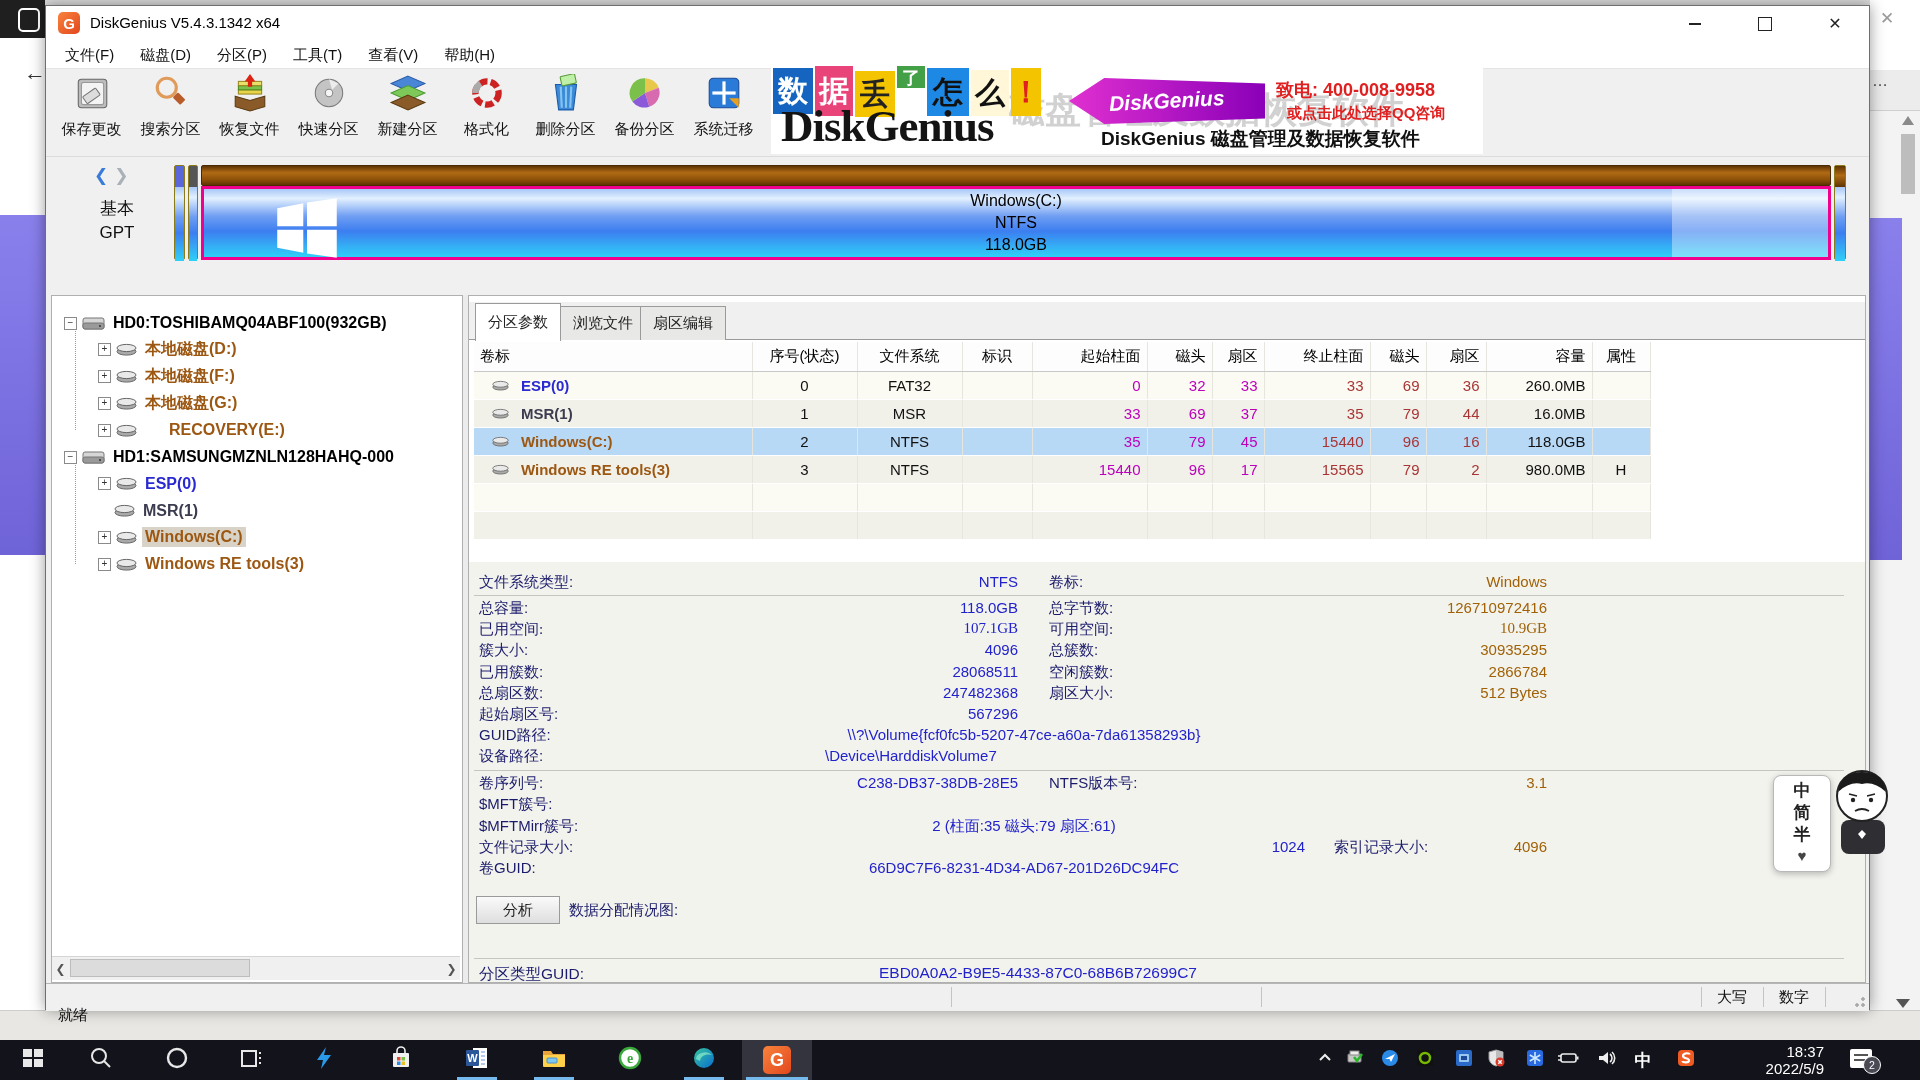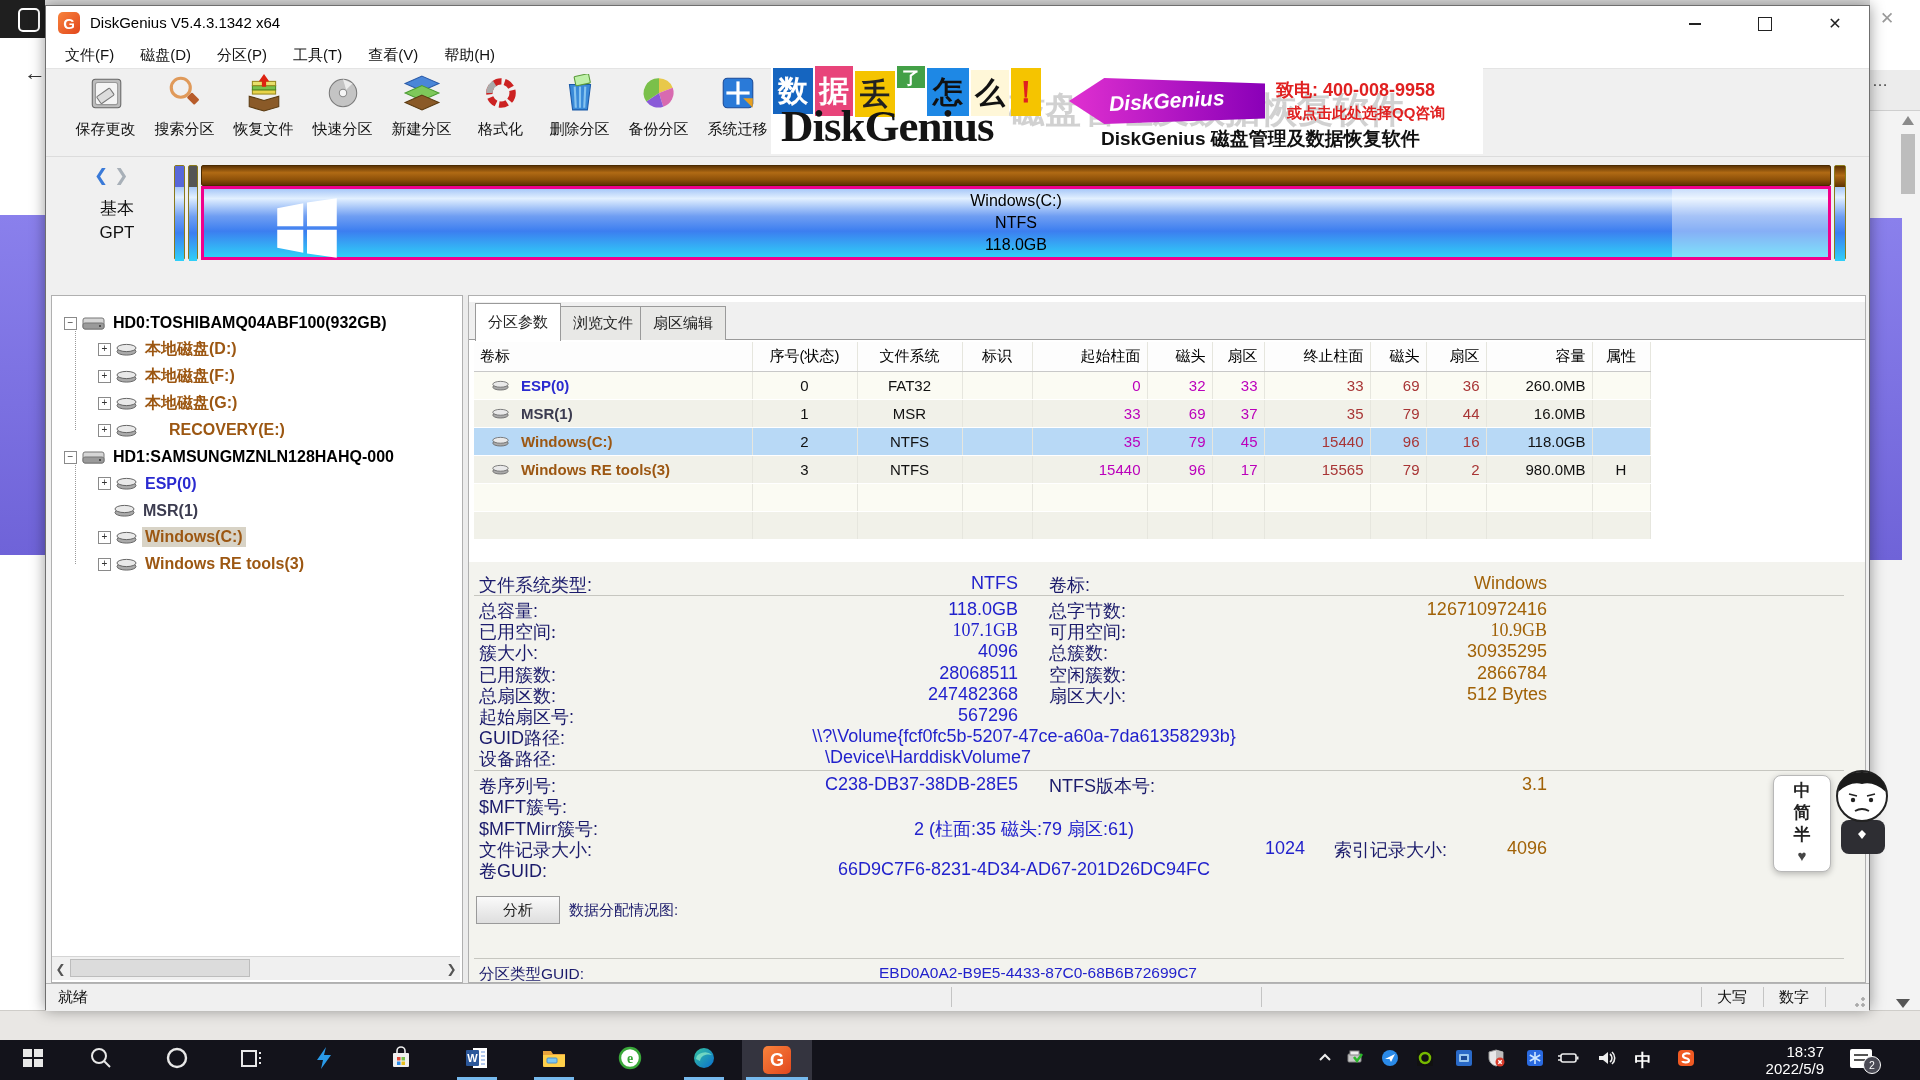--- a/index.html
+++ b/index.html
@@ -29,21 +29,21 @@
   #title-icon{position:absolute;left:12px;top:6px;width:22px;height:22px;font-size:15px;}
   #title-text{position:absolute;left:44px;top:8px;font-size:15px;color:#000;}
   .win-btn{position:absolute;top:0;width:58px;height:35px;display:grid;place-items:center;}
   #btn-min span{width:12px;height:2px;background:#222;display:block;}
   #btn-max span{width:12px;height:12px;border:1.4px solid #222;display:block;}
   #btn-close{font-size:16px;color:#222;}
   
   #menubar{position:absolute;left:0;top:35px;width:100%;height:28px;background:#fff;border-bottom:1px solid #e4e4e4;display:flex;align-items:center;padding-left:6px;box-sizing:border-box;}
   .menu-item{font-size:15px;color:#111;padding:0 13px;line-height:28px;}
   
-  #toolbar{position:absolute;left:0;top:63px;width:100%;height:87px;background:#f0f0f0;display:flex;align-items:flex-start;padding-left:20px;box-sizing:border-box;}
+  #toolbar{position:absolute;left:0;top:63px;width:100%;height:87px;background:#f0f0f0;display:flex;align-items:flex-start;padding-left:6px;box-sizing:border-box;}
   .tool-btn{width:79px;height:84px;display:flex;flex-direction:column;align-items:center;padding-top:5px;box-sizing:border-box;}
   .tool-btn svg{width:38px;height:38px;}
   .tool-label{font-size:15px;color:#111;margin-top:4px;white-space:nowrap;}
   
   #banner{position:absolute;left:725px;top:60px;width:712px;height:88px;background:#fff;overflow:hidden;}
   .bblock{position:absolute;display:grid;place-items:center;font-weight:bold;font-size:30px;}
   #banner-watermark{position:absolute;left:238px;top:20px;font-size:36px;font-weight:bold;color:#9a9a9a;opacity:.45;white-space:nowrap;}
   #banner-logo{position:absolute;left:10px;top:34px;font-family:"Liberation Serif","DejaVu Serif",serif;font-size:45px;font-weight:bold;color:#141414;letter-spacing:-1px;}
   #banner-ribbon{position:absolute;left:298px;top:12px;width:196px;height:46px;background:linear-gradient(90deg,#e030d0,#8a00b8);
     clip-path:polygon(0 50%,18% 0,100% 12%,100% 88%,18% 100%);display:grid;place-items:center;}
@@ -95,39 +95,39 @@
   #ptable tr.r-odd td{background:#fbfbf3;}
   #ptable tr.r-even td{background:#f1f1e9;}
   #ptable tr.r-sel td{background:#b8d9f6;}
   .th-left{text-align:left;} .th-center{text-align:center;} .th-right{text-align:right;}
   td.c-center{text-align:center;} td.c-right{text-align:right;}
   td.c-start{color:#bb00bb;text-align:right;} td.c-end{color:#a83535;text-align:right;}
   .vol-cell{display:flex;align-items:center;padding-left:12px;font-weight:bold;}
   .vol-cell svg{margin-right:6px;flex:none;}
   
   #details{position:absolute;left:0;top:266px;width:1398px;height:422px;background:#f3f3ee;overflow:hidden;}
-  .drow{position:absolute;height:21px;font-size:18px;white-space:nowrap;}
+  .drow{position:absolute;height:21px;font-size:15px;white-space:nowrap;}
   .dlabel{position:absolute;left:10px;color:#1b1b6b;}
   .dlabel2{position:absolute;left:580px;color:#1b1b6b;}
   .dval1{position:absolute;left:200px;width:349px;text-align:right;color:#2222cc;}
   .dval2{position:absolute;left:760px;width:318px;text-align:right;color:#a16207;}
   .dwide-center{position:absolute;left:10px;width:1090px;text-align:center;color:#2222cc;}
   .dwide-left{position:absolute;left:356px;color:#2222cc;}
   .dval1-wide{position:absolute;left:500px;width:336px;text-align:right;color:#2222cc;}
   .dlabel2-wide{position:absolute;left:865px;color:#1b1b6b;}
   .dsep{position:absolute;left:5px;width:1370px;height:0;border-top:1px solid #c6c6c0;}
   #analyze-btn{position:absolute;left:7px;top:334px;width:84px;height:28px;background:linear-gradient(#fafafa,#dedede);border:1px solid #9a9a9a;font-size:15px;color:#222;display:grid;place-items:center;box-sizing:border-box;}
   #alloc-label{position:absolute;left:100px;top:339px;font-size:15px;color:#1b1b6b;}
   #details-bottom-sep{position:absolute;left:5px;top:396px;width:1370px;border-top:1px solid #c6c6c0;}
   #ptype-row{position:absolute;left:0;top:402px;height:22px;font-size:15.5px;white-space:nowrap;}
   #ptype-label{position:absolute;left:10px;color:#1b1b6b;}
   #ptype-value{position:absolute;left:410px;color:#2222cc;}
   
   #statusbar{position:absolute;left:0;top:977px;width:100%;height:27px;background:#f0f0f0;border-top:1px solid #b5b5b5;font-size:15px;color:#111;}
-  #status-ready{position:absolute;left:12px;top:4px;}
+  #status-ready{position:absolute;left:12px;top:22px;}
   .sdiv{position:absolute;top:3px;width:0;height:20px;border-left:1px solid #c4c4c4;}
   #status-caps{position:absolute;left:1655px;width:62px;text-align:center;top:4px;}
   #status-num{position:absolute;left:1717px;width:62px;text-align:center;top:4px;}
   #status-grip{position:absolute;right:3px;bottom:3px;width:12px;height:12px;
     background:radial-gradient(circle at 3px 9px,#aaa 1.5px,transparent 2px),radial-gradient(circle at 9px 9px,#aaa 1.5px,transparent 2px),radial-gradient(circle at 9px 3px,#aaa 1.5px,transparent 2px);}
   
   #taskbar{position:absolute;left:0;top:1040px;width:1920px;height:40px;background:#13131b;}
   .tb-cell{position:absolute;top:0;width:48px;height:40px;display:grid;place-items:center;}
   .tb-cell.active{background:#34343f;}
   .tb-underline{position:absolute;bottom:0;left:4px;right:4px;height:3px;background:#76b9ed;}

